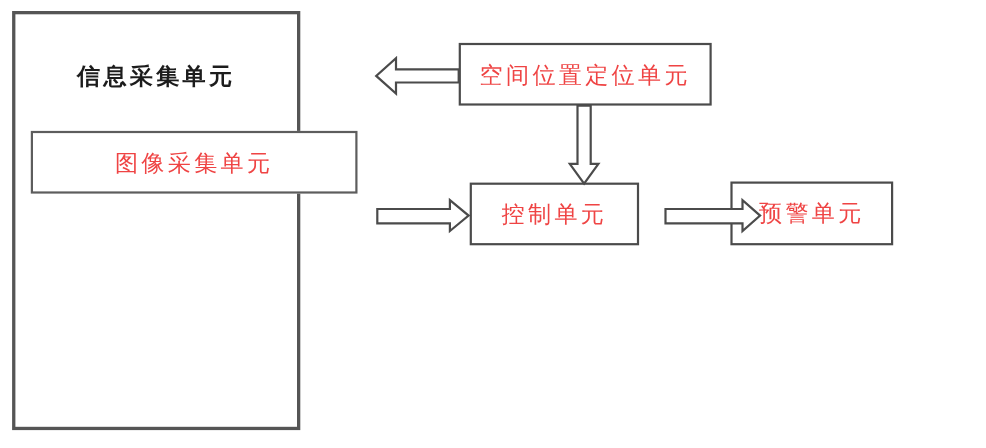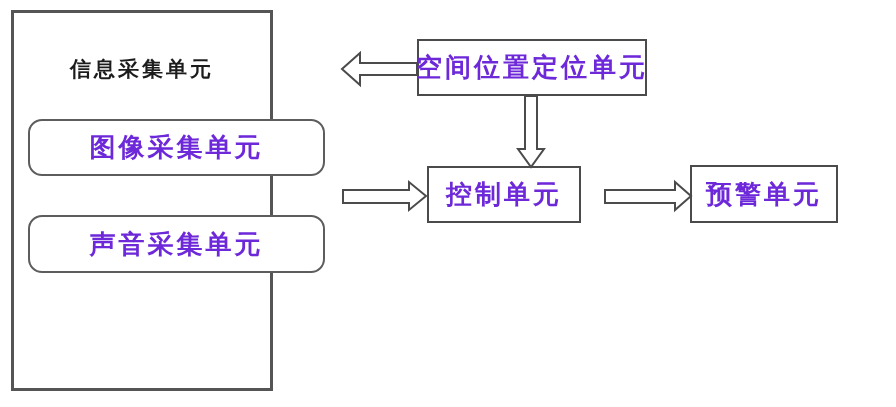--- a/index.html
+++ b/index.html
@@ -18,23 +18,23 @@
   .box {
     position: absolute;
     background: #ffffff;
     border: 2px solid #4b4b4b;
     box-sizing: border-box;
     display: flex;
     align-items: center;
     justify-content: center;
   }
   .box .label {
-    font-size: 26px;
-    font-weight: bold;
-    color: #6d28d9;
+    font-size: 21px;
+    font-weight: normal;
+    color: #ef4444;
     letter-spacing: 3px;
     white-space: nowrap;
   }
   .outer-box {
     border-width: 3px;
     border-color: #555555;
     display: block;
   }
   .outer-title {
     position: absolute;
@@ -43,21 +43,20 @@
     width: 100%;
     text-align: center;
     font-size: 21px;
     font-weight: bold;
     color: #1c1c1c;
     letter-spacing: 3px;
   }
   .inner-box {
     border-width: 2px;
     border-color: #5d5d5d;
-    border-radius: 14px;
   }
   .arrows {
     position: absolute;
     left: 0;
     top: 0;
     width: 896px;
     height: 407px;
     pointer-events: none;
   }
   .arrows polygon {
@@ -73,34 +72,31 @@
 <div class="page">
 
   <div class="box outer-box" style="left:11px; top:10px; width:262px; height:381px;">
     <div class="outer-title">信息采集单元</div>
   </div>
 
   <div class="box inner-box" style="left:28px; top:119px; width:297px; height:57px;">
     <span class="label">图像采集单元</span>
   </div>
 
-  <div class="box inner-box" style="left:28px; top:215px; width:297px; height:58px;">
-    <span class="label">声音采集单元</span>
-  </div>
 
 
   <div class="box" style="left:417px; top:39px; width:230px; height:57px;">
     <span class="label">空间位置定位单元</span>
   </div>
 
   <div class="box" style="left:427px; top:166px; width:154px; height:57px;">
     <span class="label">控制单元</span>
   </div>
 
-  <div class="box" style="left:690px; top:165px; width:148px; height:58px;">
+  <div class="box" style="left:664px; top:165px; width:148px; height:58px;">
     <span class="label">预警单元</span>
   </div>
 
   <svg class="arrows" viewBox="0 0 896 407" xmlns="http://www.w3.org/2000/svg">
 
     <polygon points="417,63 360,63 360,53 342,69 360,85 360,75 417,75"></polygon>
 
     <polygon points="525,96 537,96 537,149 544,149 531,167 518,149 525,149"></polygon>
 
     <polygon points="343,190 409,190 409,182 426,196 409,210 409,203 343,203"></polygon>

